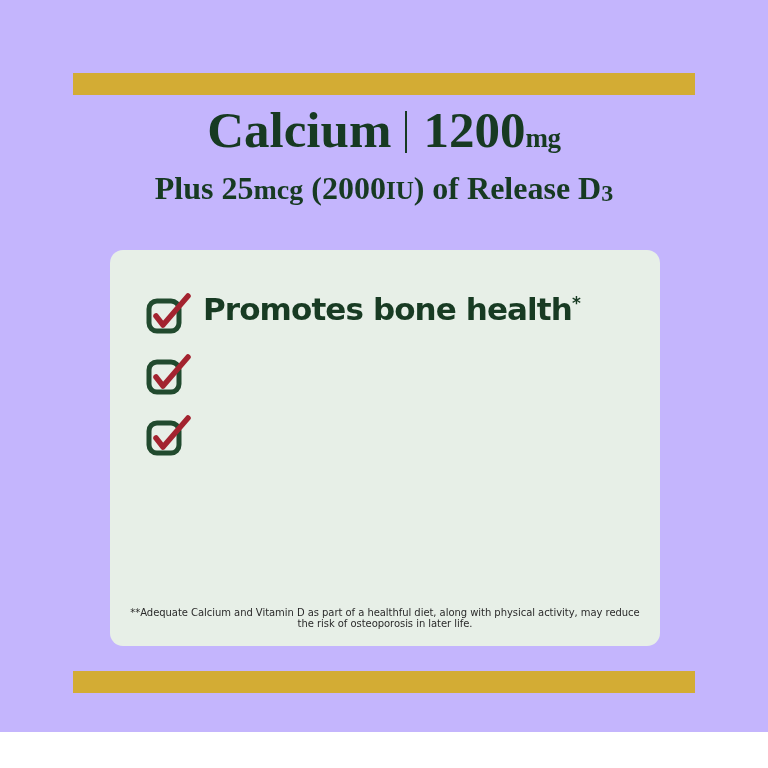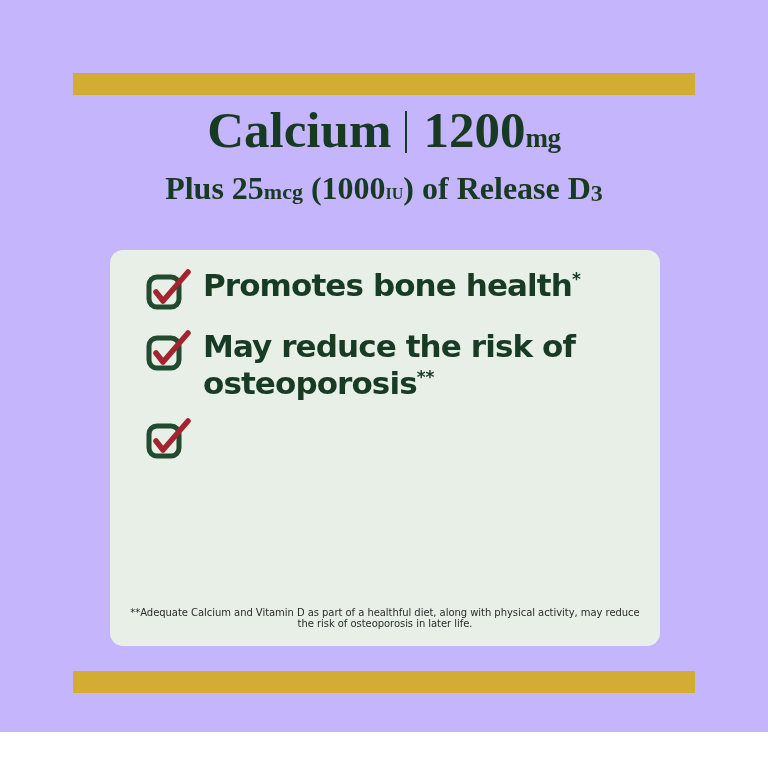--- a/index.html
+++ b/index.html
@@ -63,22 +63,22 @@
   }
   .subtitle-line {
     font-family: "Liberation Serif", serif;
     font-weight: bold;
     color: #173a22;
     font-size: 32px;
     line-height: 40px;
     margin-top: 4px;
     white-space: nowrap;
   }
-  .sub-sm { font-size: 22px; }
-  .sub-xs { font-size: 16px; }
+  .sub-sm { font-size: 28px; }
+  .sub-xs { font-size: 25px; }
   .d3-sub { font-size: 24px; vertical-align: -2px; }
   .count-line {
     font-family: "DejaVu Sans", sans-serif;
     font-weight: normal;
     color: #1d4029;
     font-size: 29px;
     line-height: 36px;
     margin-top: 3px;
     letter-spacing: 0.2px;
     white-space: nowrap;
@@ -91,21 +91,21 @@
     top: 250px;
     width: 550px;
     height: 396px;
     background: #e7efe7;
     border-radius: 13px;
     box-sizing: border-box;
   }
   #benefit-list {
     position: absolute;
     left: 33px;
-    top: 16px;
+    top: 40px;
     width: 500px;
   }
   .benefit-row {
     display: flex;
     align-items: flex-start;
     margin-bottom: 13px;
   }
   .check-icon {
     flex: 0 0 auto;
     width: 48px;
@@ -148,21 +148,21 @@
 <body>
 
 <div id="page">
 
   <div class="gold-bar top"></div>
 
   <div id="headline">
 
     <div class="title-line"><span>Calcium</span><span class="title-divider"></span><span>1200</span><span class="unit-sm">mg</span></div>
 
-    <div class="subtitle-line"><span>Plus </span><span>25</span><span class="sub-sm">mcg</span><span> (</span><span>1000</span><span class="sub-xs">IU</span><span>)</span><span> of Release D</span><span class="d3-sub">3</span></div>
+    <div class="subtitle-line"><span>Plus </span><span>25</span><span class="sub-sm">mcg</span><span> (</span><span>2000</span><span class="sub-xs">IU</span><span>)</span><span> of Release D</span><span class="d3-sub">3</span></div>
 
   </div>
 
   <div id="benefit-panel">
 
     <div id="benefit-list">
 
       <div class="benefit-row">
         <span class="check-icon">
           <svg viewBox="0 0 48 46" width="48" height="46" xmlns="http://www.w3.org/2000/svg">
@@ -173,21 +173,20 @@
         <span class="benefit-text"><span>Promotes bone health</span><sup>*</sup></span>
       </div>
 
       <div class="benefit-row">
         <span class="check-icon">
           <svg viewBox="0 0 48 46" width="48" height="46" xmlns="http://www.w3.org/2000/svg">
             <rect x="6" y="9" width="30" height="30" rx="8" ry="8" fill="none" stroke="#214a2e" stroke-width="5"></rect>
             <path d="M13 24 L20 33 L45 4" fill="none" stroke="#a3232f" stroke-width="5.5" stroke-linecap="round" stroke-linejoin="round"></path>
           </svg>
         </span>
-        <span class="benefit-text"><span>May reduce the risk of osteoporosis</span><sup>**</sup></span>
       </div>
 
       <div class="benefit-row">
         <span class="check-icon">
           <svg viewBox="0 0 48 46" width="48" height="46" xmlns="http://www.w3.org/2000/svg">
             <rect x="6" y="9" width="30" height="30" rx="8" ry="8" fill="none" stroke="#214a2e" stroke-width="5"></rect>
             <path d="M13 24 L20 33 L45 4" fill="none" stroke="#a3232f" stroke-width="5.5" stroke-linecap="round" stroke-linejoin="round"></path>
           </svg>
         </span>
       </div>

